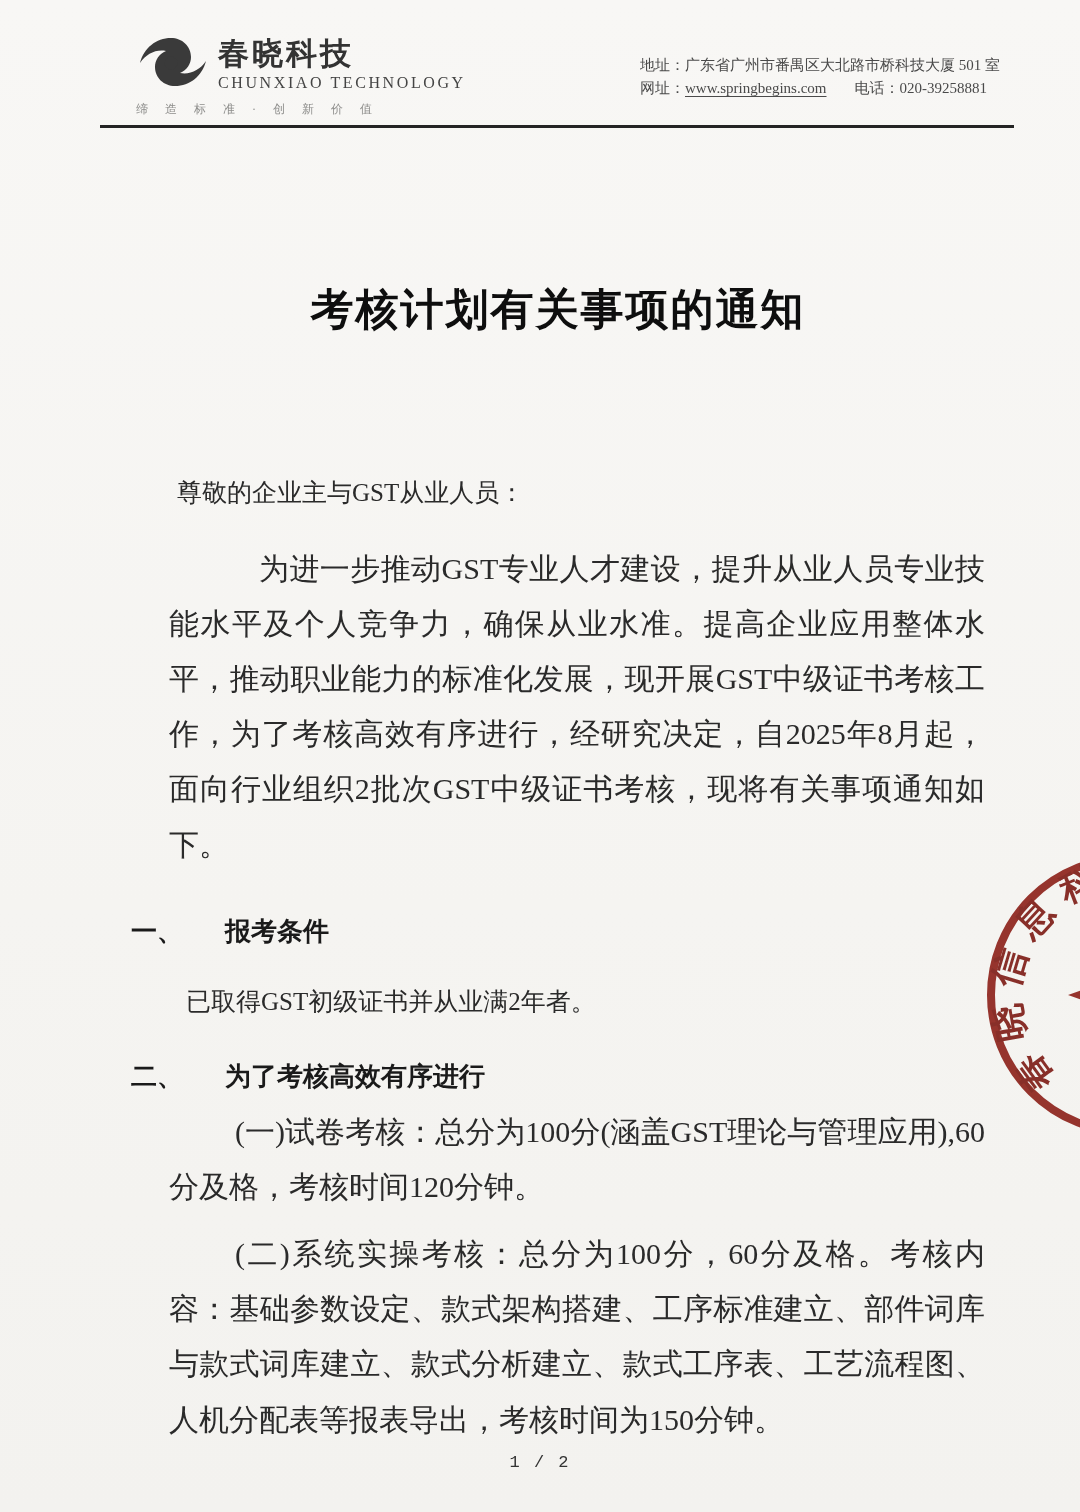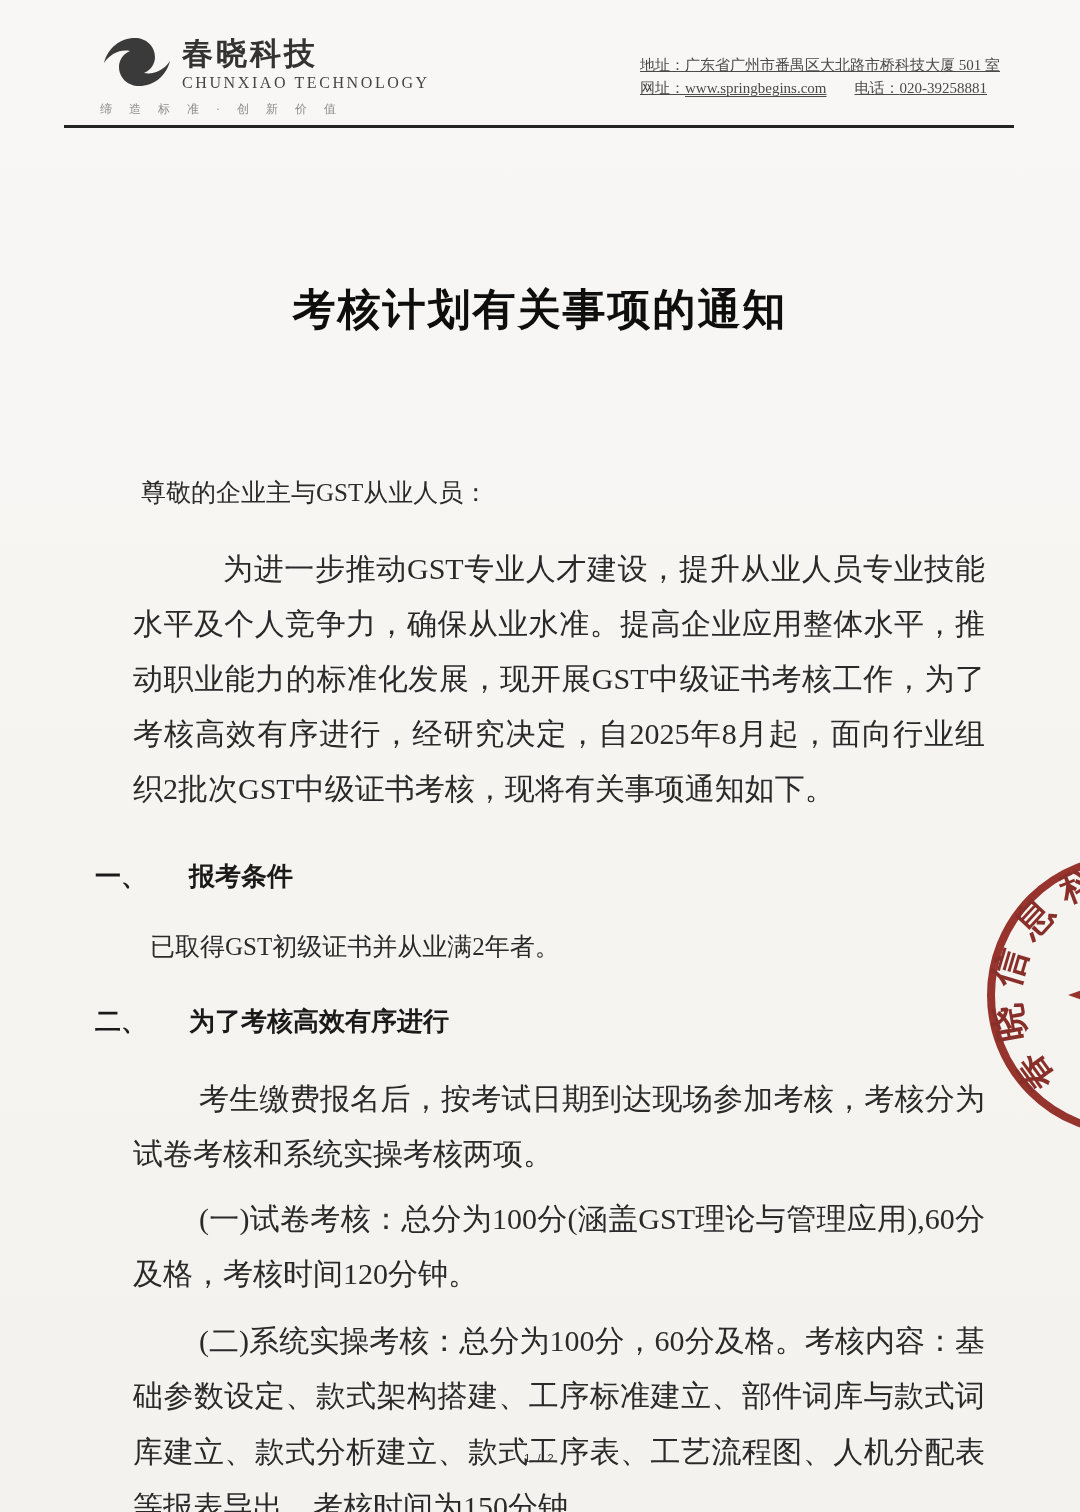--- a/index.html
+++ b/index.html
@@ -6,20 +6,21 @@
   html, body { background: #e9e8e5; }
   .page {
     position: relative;
     width: 1080px;
     height: 1512px;
     margin: 0 auto;
     background: linear-gradient(180deg, #f8f7f5 0%, #f5f4f1 60%, #f3f2ef 100%);
     overflow: hidden;
     font-family: "Liberation Serif", "DejaVu Serif", serif;
     color: #2a2a2a;
+    padding-left: 36px;
   }
 
   
   .header {
     display: flex;
     justify-content: space-between;
     align-items: flex-start;
     padding: 36px 80px 0 100px;
   }
   .brand { display: flex; flex-direction: column; }
@@ -45,21 +46,20 @@
     font-size: 12px;
     letter-spacing: 7px;
     color: #8d8d8b;
   }
   .contact {
     margin-top: 18px;
     font-size: 15px;
     color: #4a4a4a;
     line-height: 1.55;
     white-space: nowrap;
-    text-decoration: underline;
   }
   .contact .url { text-decoration: underline; text-underline-offset: 3px; }
   .contact .phone-label { margin-left: 28px; }
   .header-rule {
     margin: 7px 66px 0 64px;
     border-top: 3px solid #242424;
   }
 
   
   .title-block {
@@ -109,26 +109,26 @@
     left: 976px;
     width: 304px;
     height: 304px;
     opacity: 0.92;
     pointer-events: none;
   }
 
   
   .page-number {
     position: absolute;
-    bottom: 48px;
+    bottom: 40px;
     left: 0;
     width: 100%;
     text-align: center;
-    font-family: Liberation Sans, sans-serif;
-    font-size: 11px;
+    font-family: Liberation Mono, monospace;
+    font-size: 17px;
     letter-spacing: 2px;
     color: #333;
   }
 </style>
 </head>
 <body>
 
 <div class="page">
 
   <div class="header">
@@ -171,21 +171,20 @@
     <div class="section-heading sec-1">
       <span class="sec-num">一、</span>
       <span>报考条件</span>
     </div>
     <p class="para cond-line">已取得GST初级证书并从业满2年者。</p>
 
     <div class="section-heading sec-2">
       <span class="sec-num">二、</span>
       <span>为了考核高效有序进行</span>
     </div>
-    <p class="para p-method">考生缴费报名后，按考试日期到达现场参加考核，考核分为试卷考核和系统实操考核两项。</p>
     <p class="para p-paper">(一)试卷考核：总分为100分(涵盖GST理论与管理应用),60分及格，考核时间120分钟。</p>
     <p class="para p-system">(二)系统实操考核：总分为100分，60分及格。考核内容：基础参数设定、款式架构搭建、工序标准建立、部件词库与款式词库建立、款式分析建立、款式工序表、工艺流程图、人机分配表等报表导出，考核时间为150分钟。</p>
   </div>
 
   <div class="seal">
     <svg viewBox="0 0 304 304" width="304" height="304" aria-hidden="true">
       <defs>
         <path id="sealArc" d="M 84 238 A 109 109 0 1 1 261 152" fill="none"></path>
       </defs>
       <circle cx="152" cy="152" r="137" fill="none" stroke="#8e241d" stroke-width="8"></circle>

